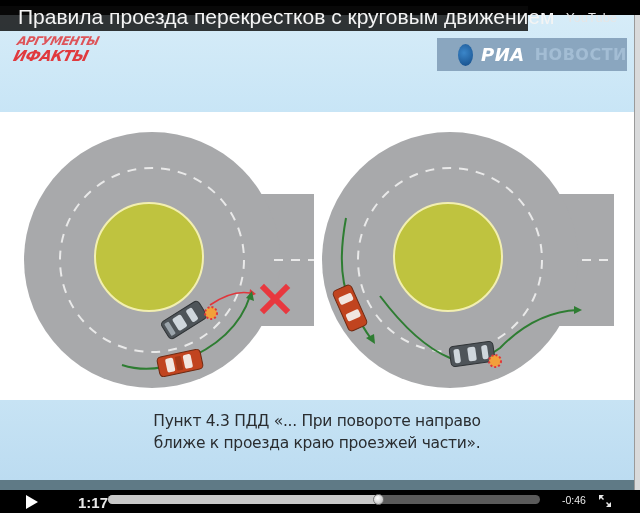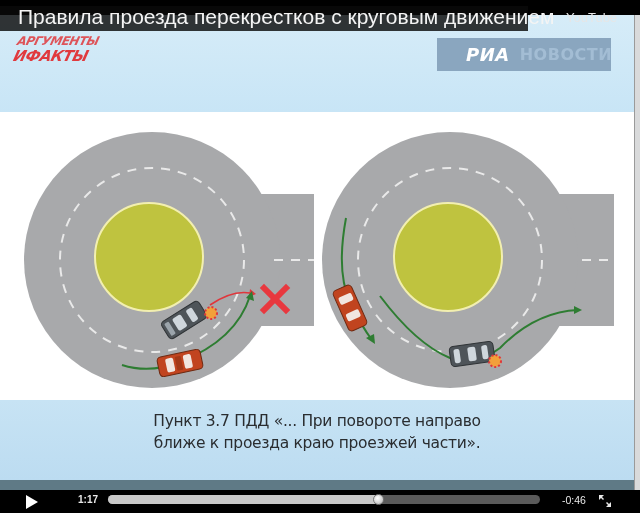--- a/index.html
+++ b/index.html
@@ -15,21 +15,21 @@
     .top-black { position: absolute; left: 0; top: 0; width: 640px; height: 15px; background: #000; z-index: 5; }
 
     .slide-header { position: absolute; left: 0; top: 15px; width: 634px; height: 97px;
       background: linear-gradient(#d6ecf8, #c8e5f6); }
     .logo-aif { position: absolute; left: 14px; top: 20px; width: 120px; height: 40px; color: #e03a3e;
       font-family: "DejaVu Sans", sans-serif; font-weight: bold; font-style: italic; transform: skewX(-14deg);
       line-height: 13px; letter-spacing: -0.5px; }
     .logo-aif .l1 { font-size: 12px; display: block; opacity: .85; }
     .logo-aif .l2 { font-size: 15px; display: block; margin-top: 2px; }
 
-    .logo-ria { position: absolute; left: 437px; top: 23px; width: 174px; height: 33px; background: #8aa6bf;
+    .logo-ria { position: absolute; left: 437px; top: 23px; width: 190px; height: 33px; background: #8aa6bf;
       display: flex; align-items: center; padding-left: 21px; }
     .ria-globe { width: 22px; height: 22px; border-radius: 50%; background: radial-gradient(circle at 40% 40%, #3b86c9, #134a85); }
     .ria-text { color: #fff; font-weight: bold; font-style: italic; font-size: 18px; margin-left: 8px; letter-spacing: 0.5px; }
     .ria-text2 { color: #a3bdd4; font-weight: bold; font-size: 16px; margin-left: 10px; letter-spacing: 0.5px; }
 
     .slide-title { position: absolute; left: 20px; top: 75px; width: 610px; font-family: "DejaVu Sans", sans-serif;
       font-size: 20.5px; color: #2b2f33; white-space: nowrap; letter-spacing: -0.2px; }
 
     .slide-body { position: absolute; left: 0; top: 112px; width: 634px; height: 288px; background: #ffffff; }
     .diagram { position: absolute; top: 0; }
@@ -47,21 +47,21 @@
       background: rgba(10,10,10,0.82); z-index: 6; }
     .overlay-title { position: absolute; left: 18px; top: -1px; font-family: "Liberation Sans", sans-serif;
       font-size: 21px; color: #f4f4f4; white-space: nowrap; }
     .youtube-label { position: absolute; left: 566px; top: 4px; font-family: "Liberation Sans", sans-serif;
       font-size: 13px; color: #e6e6e6; }
 
     
     .controls { position: absolute; left: 0; top: 490px; width: 640px; height: 23px; background: #000; z-index: 7; }
     .play-btn { position: absolute; left: 24px; top: 4px; width: 16px; height: 16px; cursor: pointer; }
     .play-btn svg { display: block; }
-    .time-cur { position: absolute; left: 78px; top: 4px; font-family: "Liberation Sans", sans-serif; font-size: 10px; color: #e8e8e8; font-weight: bold; }
+    .time-cur { position: absolute; left: 78px; top: 4px; font-family: "Liberation Sans", sans-serif; font-size: 15px; color: #e8e8e8; font-weight: bold; }
     .scrubber { position: absolute; left: 108px; top: 5px; width: 432px; height: 9px; border-radius: 5px; background: #5a5a5a; cursor: pointer; }
     .scrubber-played { position: absolute; left: 0; top: 0; height: 9px; border-radius: 5px; background: #c9c9c9; }
     .scrubber-knob { position: absolute; top: -1px; width: 11px; height: 11px; border-radius: 50%;
       background: radial-gradient(circle at 40% 35%, #ffffff, #b4b4b4); border: 1px solid #777; margin-left: -5px; cursor: grab; }
     .time-rem { position: absolute; left: 548px; top: 4px; font-family: "Liberation Sans", sans-serif; font-size: 10.5px; color: #e8e8e8; margin-left: 14px; }
     .fullscreen-btn { position: absolute; left: 598px; top: 3px; width: 14px; height: 14px; cursor: pointer; }
   </style>
 </head>
 <body>
 
@@ -153,21 +153,21 @@
             <rect x="-4" y="-7" width="8" height="14" rx="2" fill="#cfd6dc"></rect>
             <rect x="10" y="-7" width="6" height="14" rx="2" fill="#cfd6dc"></rect>
           </g>
           <circle cx="175" cy="249" r="6" fill="#f2a03a" stroke="#e0363b" stroke-width="2" stroke-dasharray="2 2"></circle>
         </svg>
       </div>
     </div>
 
     <div class="slide-footer">
       <div class="footer-text">
-        <span>Пункт 3.7 ПДД «... При повороте направо</span>
+        <span>Пункт 4.3 ПДД «... При повороте направо</span>
         <span>ближе к проезда краю проезжей части».</span>
       </div>
     </div>
 
     <div class="video-bottom-fade"></div>
   </div>
 
   <div class="right-strip"></div>
 
   <div class="title-overlay">

